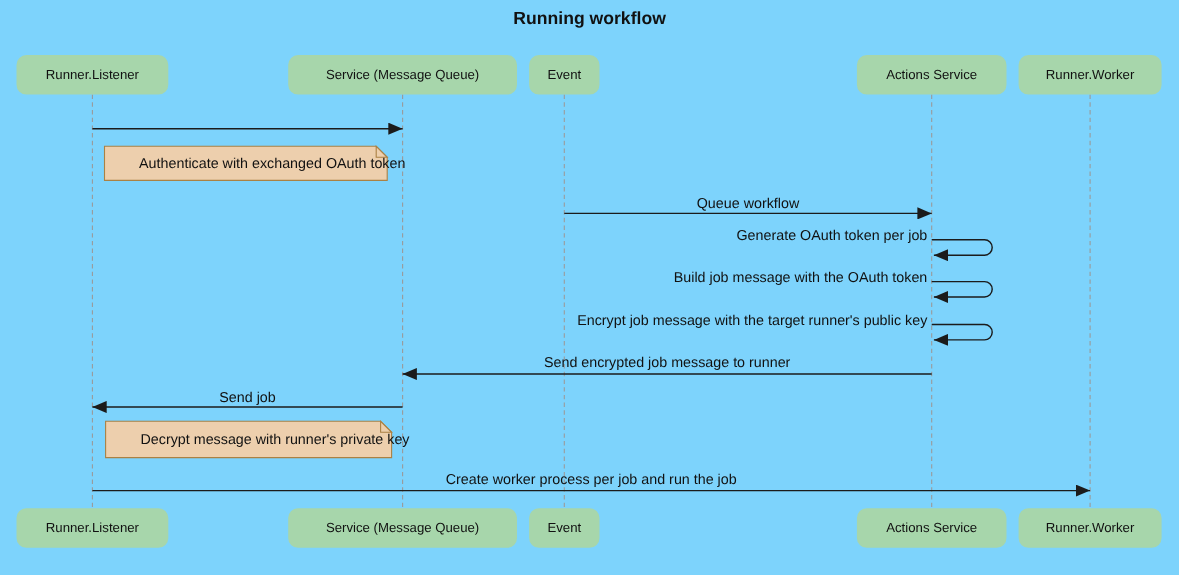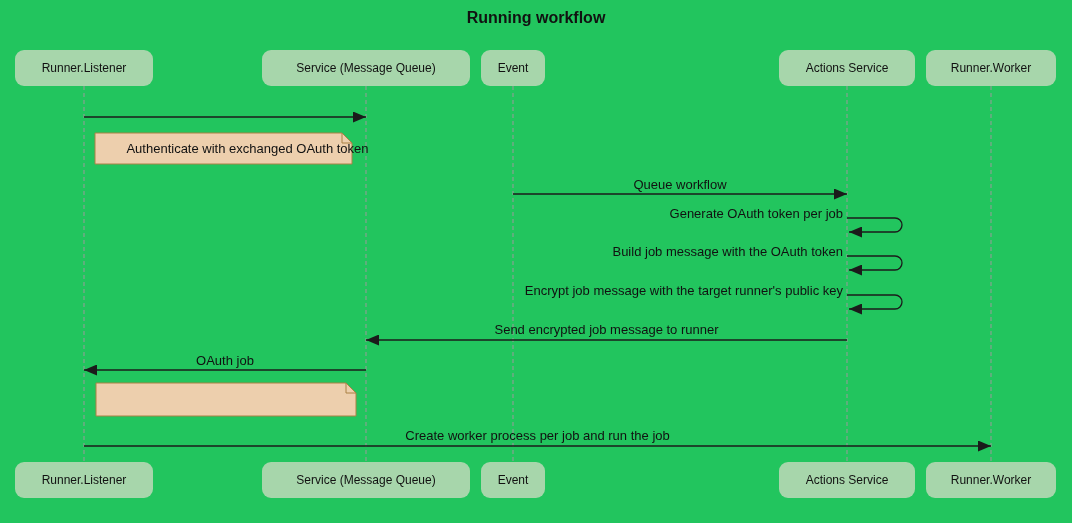--- a/index.html
+++ b/index.html
@@ -10,21 +10,21 @@
     --arrow:#1b1b1b;
     --text:#111111;
   }
   html,body{margin:0;padding:0;background:#ffffff;}
   .diagram{
     position:relative;
     width:1072px;height:523px;
     font-family:"Liberation Sans", sans-serif;
     color:var(--text);
     overflow:hidden;
-    background:#22c55e;
+    background:#7dd3fc;
   }
   .layer{position:absolute;left:0;top:0;}
   .title{
     position:absolute;left:0;top:9px;width:1072px;
     text-align:center;font-size:16px;font-weight:bold;
   }
   .participant{
     position:absolute;height:36px;
     background:var(--participant-fill);
     border-radius:9px;
@@ -93,18 +93,19 @@
   <div class="participant" style="left:262px;top:462px;width:208px;">Service (Message Queue)</div>
   <div class="participant" style="left:481px;top:462px;width:64px;">Event</div>
   <div class="participant" style="left:779px;top:462px;width:136px;">Actions Service</div>
   <div class="participant" style="left:926px;top:462px;width:130px;">Runner.Worker</div>
 
   <div class="msg center" style="left:580px;top:178px;width:200px;">Queue workflow</div>
   <div class="msg right" style="left:543px;top:207px;width:300px;">Generate OAuth token per job</div>
   <div class="msg right" style="left:493px;top:245px;width:350px;">Build job message with the OAuth token</div>
   <div class="msg center" style="left:431px;top:323px;width:351px;">Send encrypted job message to runner</div>
   <div class="msg right" style="left:443px;top:284px;width:400px;">Encrypt job message with the target runner's public key</div>
-  <div class="msg center" style="left:125px;top:354px;width:200px;">OAuth job</div>
+  <div class="msg center" style="left:125px;top:354px;width:200px;">Send job</div>
   <div class="msg center" style="left:362px;top:429px;width:351px;">Create worker process per job and run the job</div>
 
   <div class="note-text" style="left:95px;top:133px;width:257px;height:31px;">Authenticate with exchanged OAuth token</div>
+  <div class="note-text" style="left:96px;top:383px;width:260px;height:33px;">Decrypt message with runner's private key</div>
 
 </div>
 
 </body></html>

